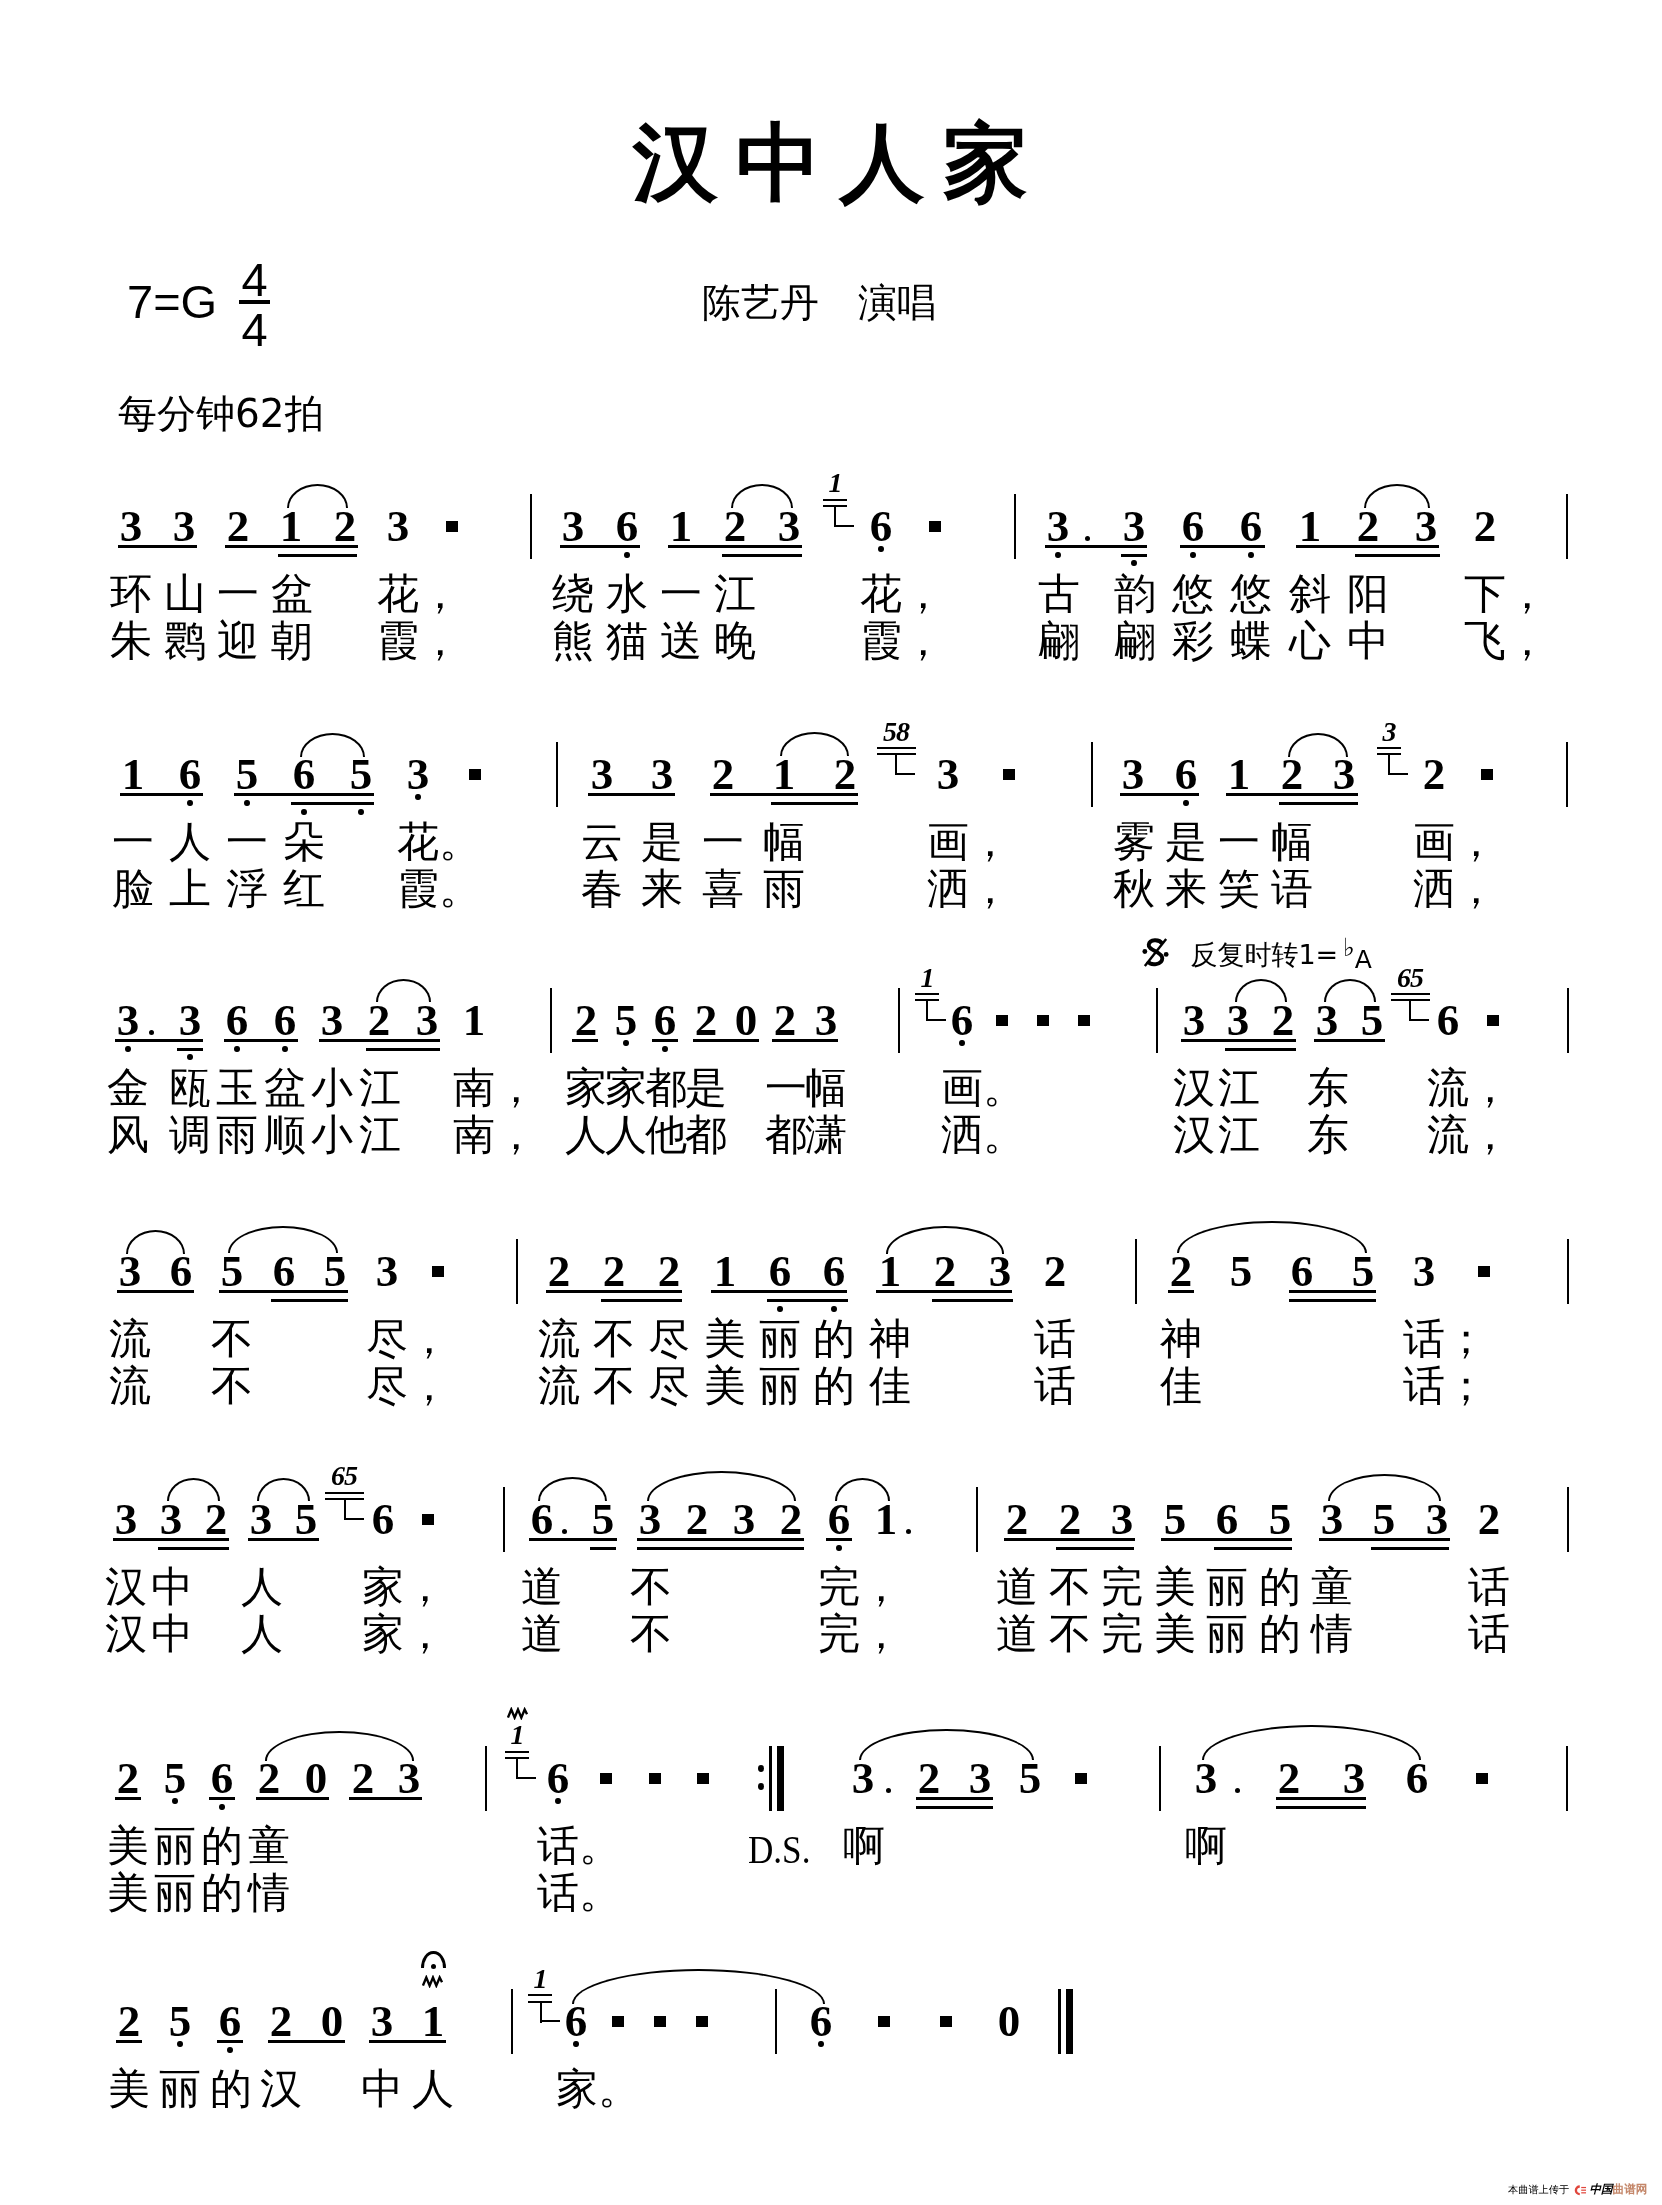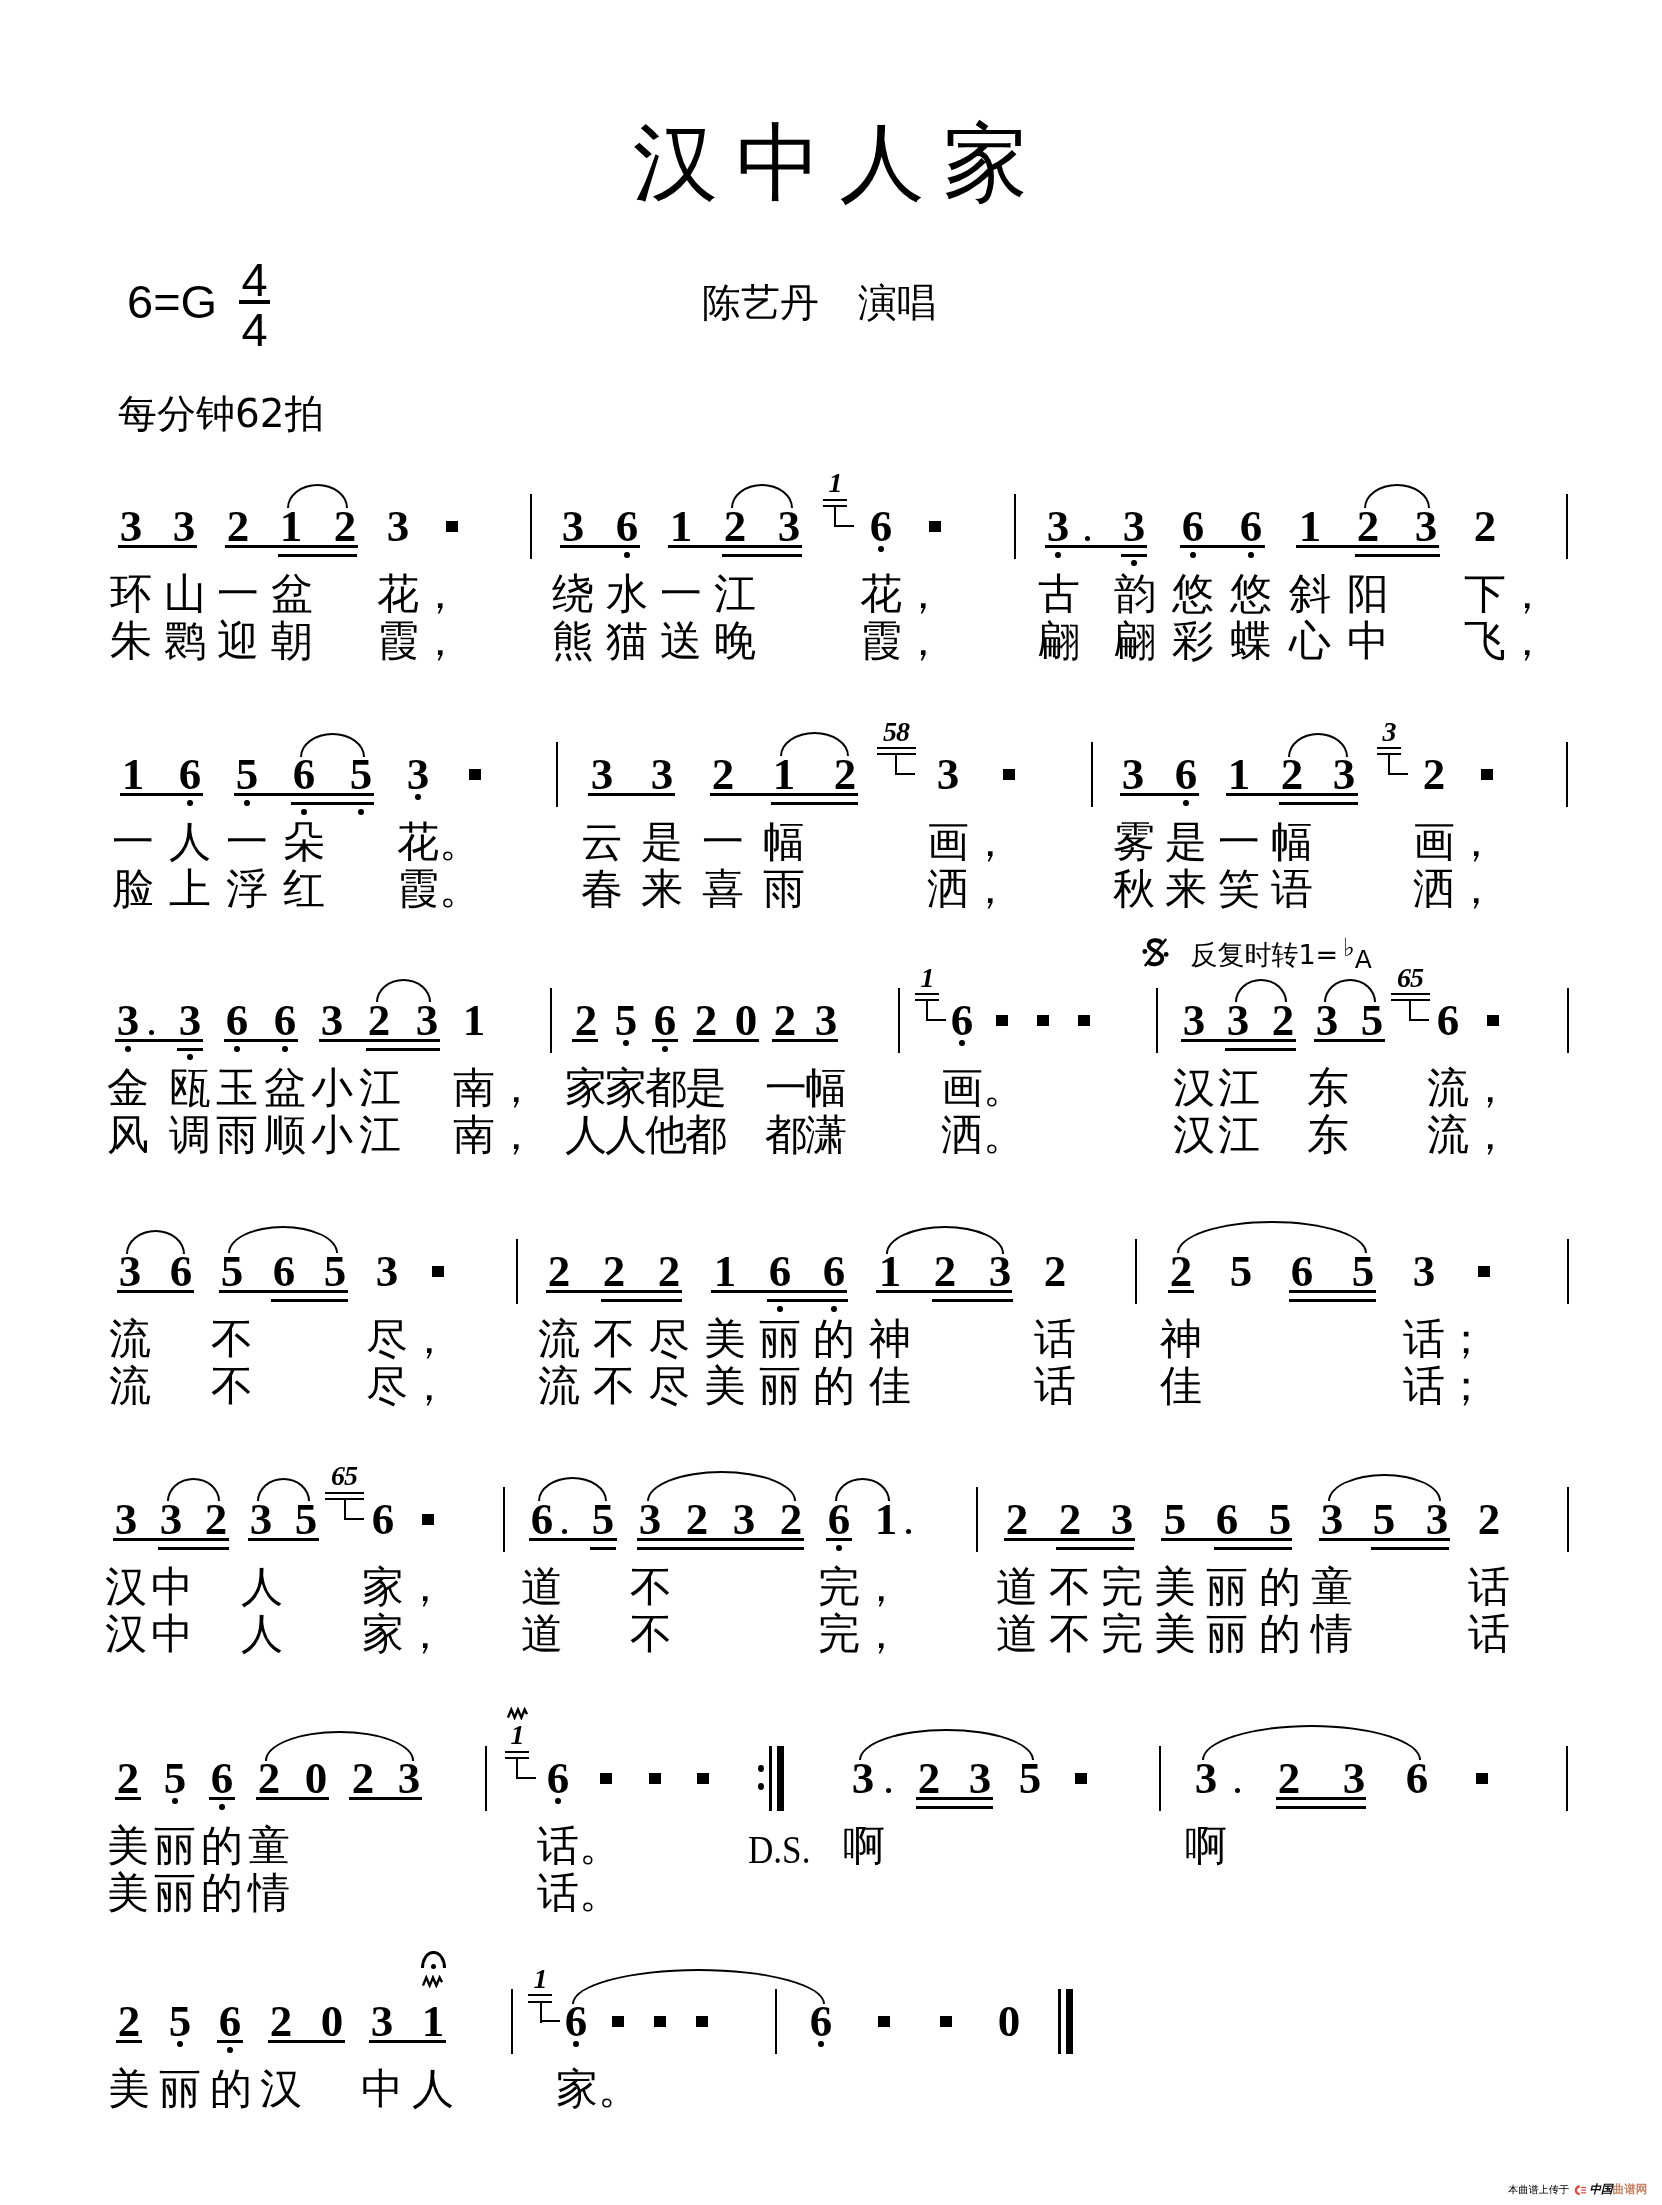--- a/index.html
+++ b/index.html
@@ -1,19 +1,19 @@
 <!DOCTYPE html>
 <html style="font-size:7.7px"><head>
 <meta charset="utf-8">
 <style>
 html,body{margin:0;padding:0;background:#ffffff;}
 body{width:1663px;height:2205px;position:relative;overflow:hidden;color:#000;}
 #page{position:absolute;left:0;top:0;width:1663px;height:2205px;background:#fff;}
 .hdr{position:absolute;white-space:nowrap;}
-.title{left:566px;top:114px;width:547px;text-align:center;font-family:"DejaVu Serif",serif;font-size:85px;line-height:97px;letter-spacing:18.4px;font-weight:400;}
+.title{left:566px;top:114px;width:547px;text-align:center;font-family:"DejaVu Serif",serif;font-size:85px;line-height:97px;letter-spacing:18.4px;font-weight:700;}
 .key{left:127px;top:278px;font-family:"Liberation Sans",sans-serif;font-size:47px;line-height:47px;}
 .ts{position:absolute;left:237px;width:35px;text-align:center;font-family:"Liberation Sans",sans-serif;font-size:47px;line-height:47px;}
 .ts-top{top:256px;}
 .ts-bottom{top:306px;}
 .ts-line{position:absolute;left:239px;top:300px;width:31px;height:4.4px;background:#000;}
 .performer{left:702px;top:280px;font-family:"DejaVu Sans",sans-serif;font-size:39px;line-height:46px;}
 .composer{left:1302px;top:299px;font-family:"DejaVu Serif",serif;font-size:56px;line-height:66px;}
 .tempo{left:118px;top:391px;font-family:"DejaVu Sans",sans-serif;font-size:39px;line-height:46px;}
 
 #score{position:absolute;left:0;top:0;width:1663px;height:2205px;}
@@ -47,21 +47,21 @@
 .watermark{position:absolute;left:1508px;top:2182px;height:15.5px;white-space:nowrap;font-family:"DejaVu Sans",sans-serif;font-size:10.2px;line-height:15.5px;}
 .watermark .logo{display:inline-block;width:14.5px;height:10.6px;vertical-align:middle;margin:0 1.9px 0 3.9px;}
 .watermark .wm-a{font-weight:700;font-style:italic;font-size:11.6px;}
 .watermark .wm-b{font-weight:700;font-size:11.6px;}
 </style>
 </head>
 <body>
 
 <div id="page">
   <div class="hdr title">汉中人家</div>
-  <div class="hdr key">6=G</div>
+  <div class="hdr key">7=G</div>
   <div class="ts ts-top">4</div>
   <div class="ts-line"></div>
   <div class="ts ts-bottom">4</div>
   <div class="hdr performer">陈艺丹　演唱</div>
   <div class="hdr tempo">每分钟62拍</div>
 
   <div id="score">
       <div class="row">
         <div class="measure">
           <div class="note digit" style="left: 114px; top: 504px;">3</div>

